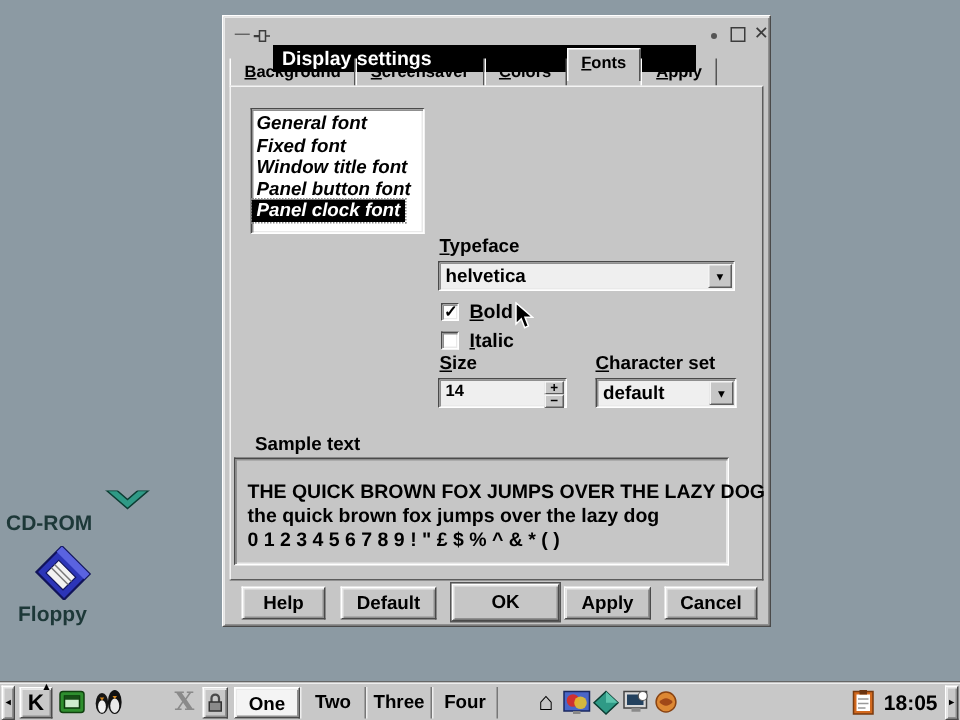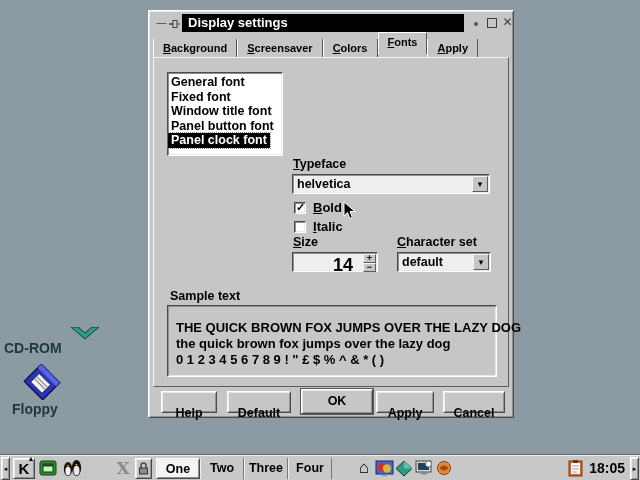--- a/index.html
+++ b/index.html
@@ -22,58 +22,58 @@
         border-bottom:2px solid #777; overflow:hidden; }
   .fm-inner { position:absolute; left:6px; top:0; right:0; bottom:0; }
 
   
   .di-label { position:absolute; color:#1d3838; font-size:14px; white-space:nowrap;text-align:right; }
 
   
   .dlg { position:absolute; left:148px; top:10px; width:366px; height:408px; background:#c6c6c6; }
   .dlg-title { position:absolute; left:3px; top:3px; right:3px; height:18px; display:flex;
         align-items:center; }
-  .dlg-strip { position:absolute; left:30px; top:0; width:282px; height:18px; background:#000;
+  .dlg-strip { position:absolute; left:30px; top:16px; width:282px; height:18px; background:#000;
         color:#fff; font-size:13px; line-height:18px; padding-left:6px; white-space:nowrap; }
   .tb-ctl { position:absolute; top:2px; width:13px; height:13px; color:#3c3c3c; font-weight:400;
         text-align:center; line-height:13px; }
   .maxbox { border:1px solid #3c3c3c; width:10px; height:10px; top:4px; }
   .dot { width:4px; height:4px; background:#555; border-radius:50%; top:8px; }
 
   .tabs { position:absolute; left:4px; top:25px; height:21px; display:flex; align-items:flex-end; }
   .tab { padding:3px 9px 3px 9px; font-size:11px; border-right:1px solid #555;
          border-left:1px solid #fff; white-space:nowrap; }
   .tab.active { position:relative; top:-3px; padding-bottom:6px; background:#c6c6c6;
          border-top:1px solid #fff; z-index:3; }
 
   .panel { position:absolute; left:4px; top:46px; right:4px; height:330px; }
 
   .fontlist { position:absolute; left:13px; top:14px; width:116px; height:84px; background:#fff;
-        padding:2px 12px 0 0; }
+        padding:2px 12px 0 0;font-style:italic; }
   .fontlist div { font-size:12.5px; line-height:14.5px; padding-left:3px; white-space:nowrap; }
   .fontlist .sel { background:#000; color:#fff; outline:1px dotted #888; }
 
   .flabel { position:absolute; font-size:12.5px; }
   .combo { position:absolute; height:20px; background:#efefef; display:flex; align-items:center; }
   .combo .val { flex:1; font-size:12.5px; padding-left:4px; white-space:nowrap; overflow:hidden; }
   .combo .arrow { width:16px; height:16px; margin-right:1px; background:#c6c6c6; font-size:9px;
         font-weight:400; text-align:center; line-height:15px; }
   .chkrow { position:absolute; display:flex; align-items:center; gap:7px; }
   .chk { width:12px; height:12px; background:#fff; position:relative; }
   .chk.checked::after { content:"✓"; position:absolute; left:1px; top:-2px; font-size:11px; }
   .spin { position:absolute; height:20px; background:#efefef; display:flex; }
-  .spin .val { flex:1; font-size:18px; padding:2px 0 0 4px;margin-left:36px; }
+  .spin .val { flex:1; font-size:11px; padding:2px 0 0 4px; }
   .spin .btns { width:13px; display:flex; flex-direction:column; margin:1px 1px 1px 0; }
   .spin .btns div { flex:1; background:#c6c6c6; font-size:9px; line-height:7px; text-align:center; }
 
-  .samplebox { position:absolute; left:13px; top:247px; width:330px; height:72px; padding:14px 0 0 8px; }
+  .samplebox { position:absolute; left:2px; top:247px; width:330px; height:72px; padding:14px 0 0 8px; }
   .samplebox div { font-size:13px; line-height:16px; white-space:nowrap; }
 
   .btn { position:absolute; top:380px; height:22px; background:#c6c6c6; font-size:12.5px;
-         text-align:center; padding-top:14px; }
+         text-align:center; padding-top:3px; }
   .btn-ok { top:378px; height:25px; padding-top:4px; outline:1px solid #555; }
 
   
   .cursor { position:absolute; left:194px; top:190px; z-index:9; }
 
   
   .bar { position:absolute; left:0; bottom:0; width:640px; height:25px; background:#c8c8c8;
          border-top:1px solid #eee; box-shadow:0 -1px 0 #666; display:flex; align-items:center; }
   .hidebtn { width:9px; height:23px; margin:0 1px; font-size:6px; font-weight:400; text-align:center;
          line-height:22px; }

